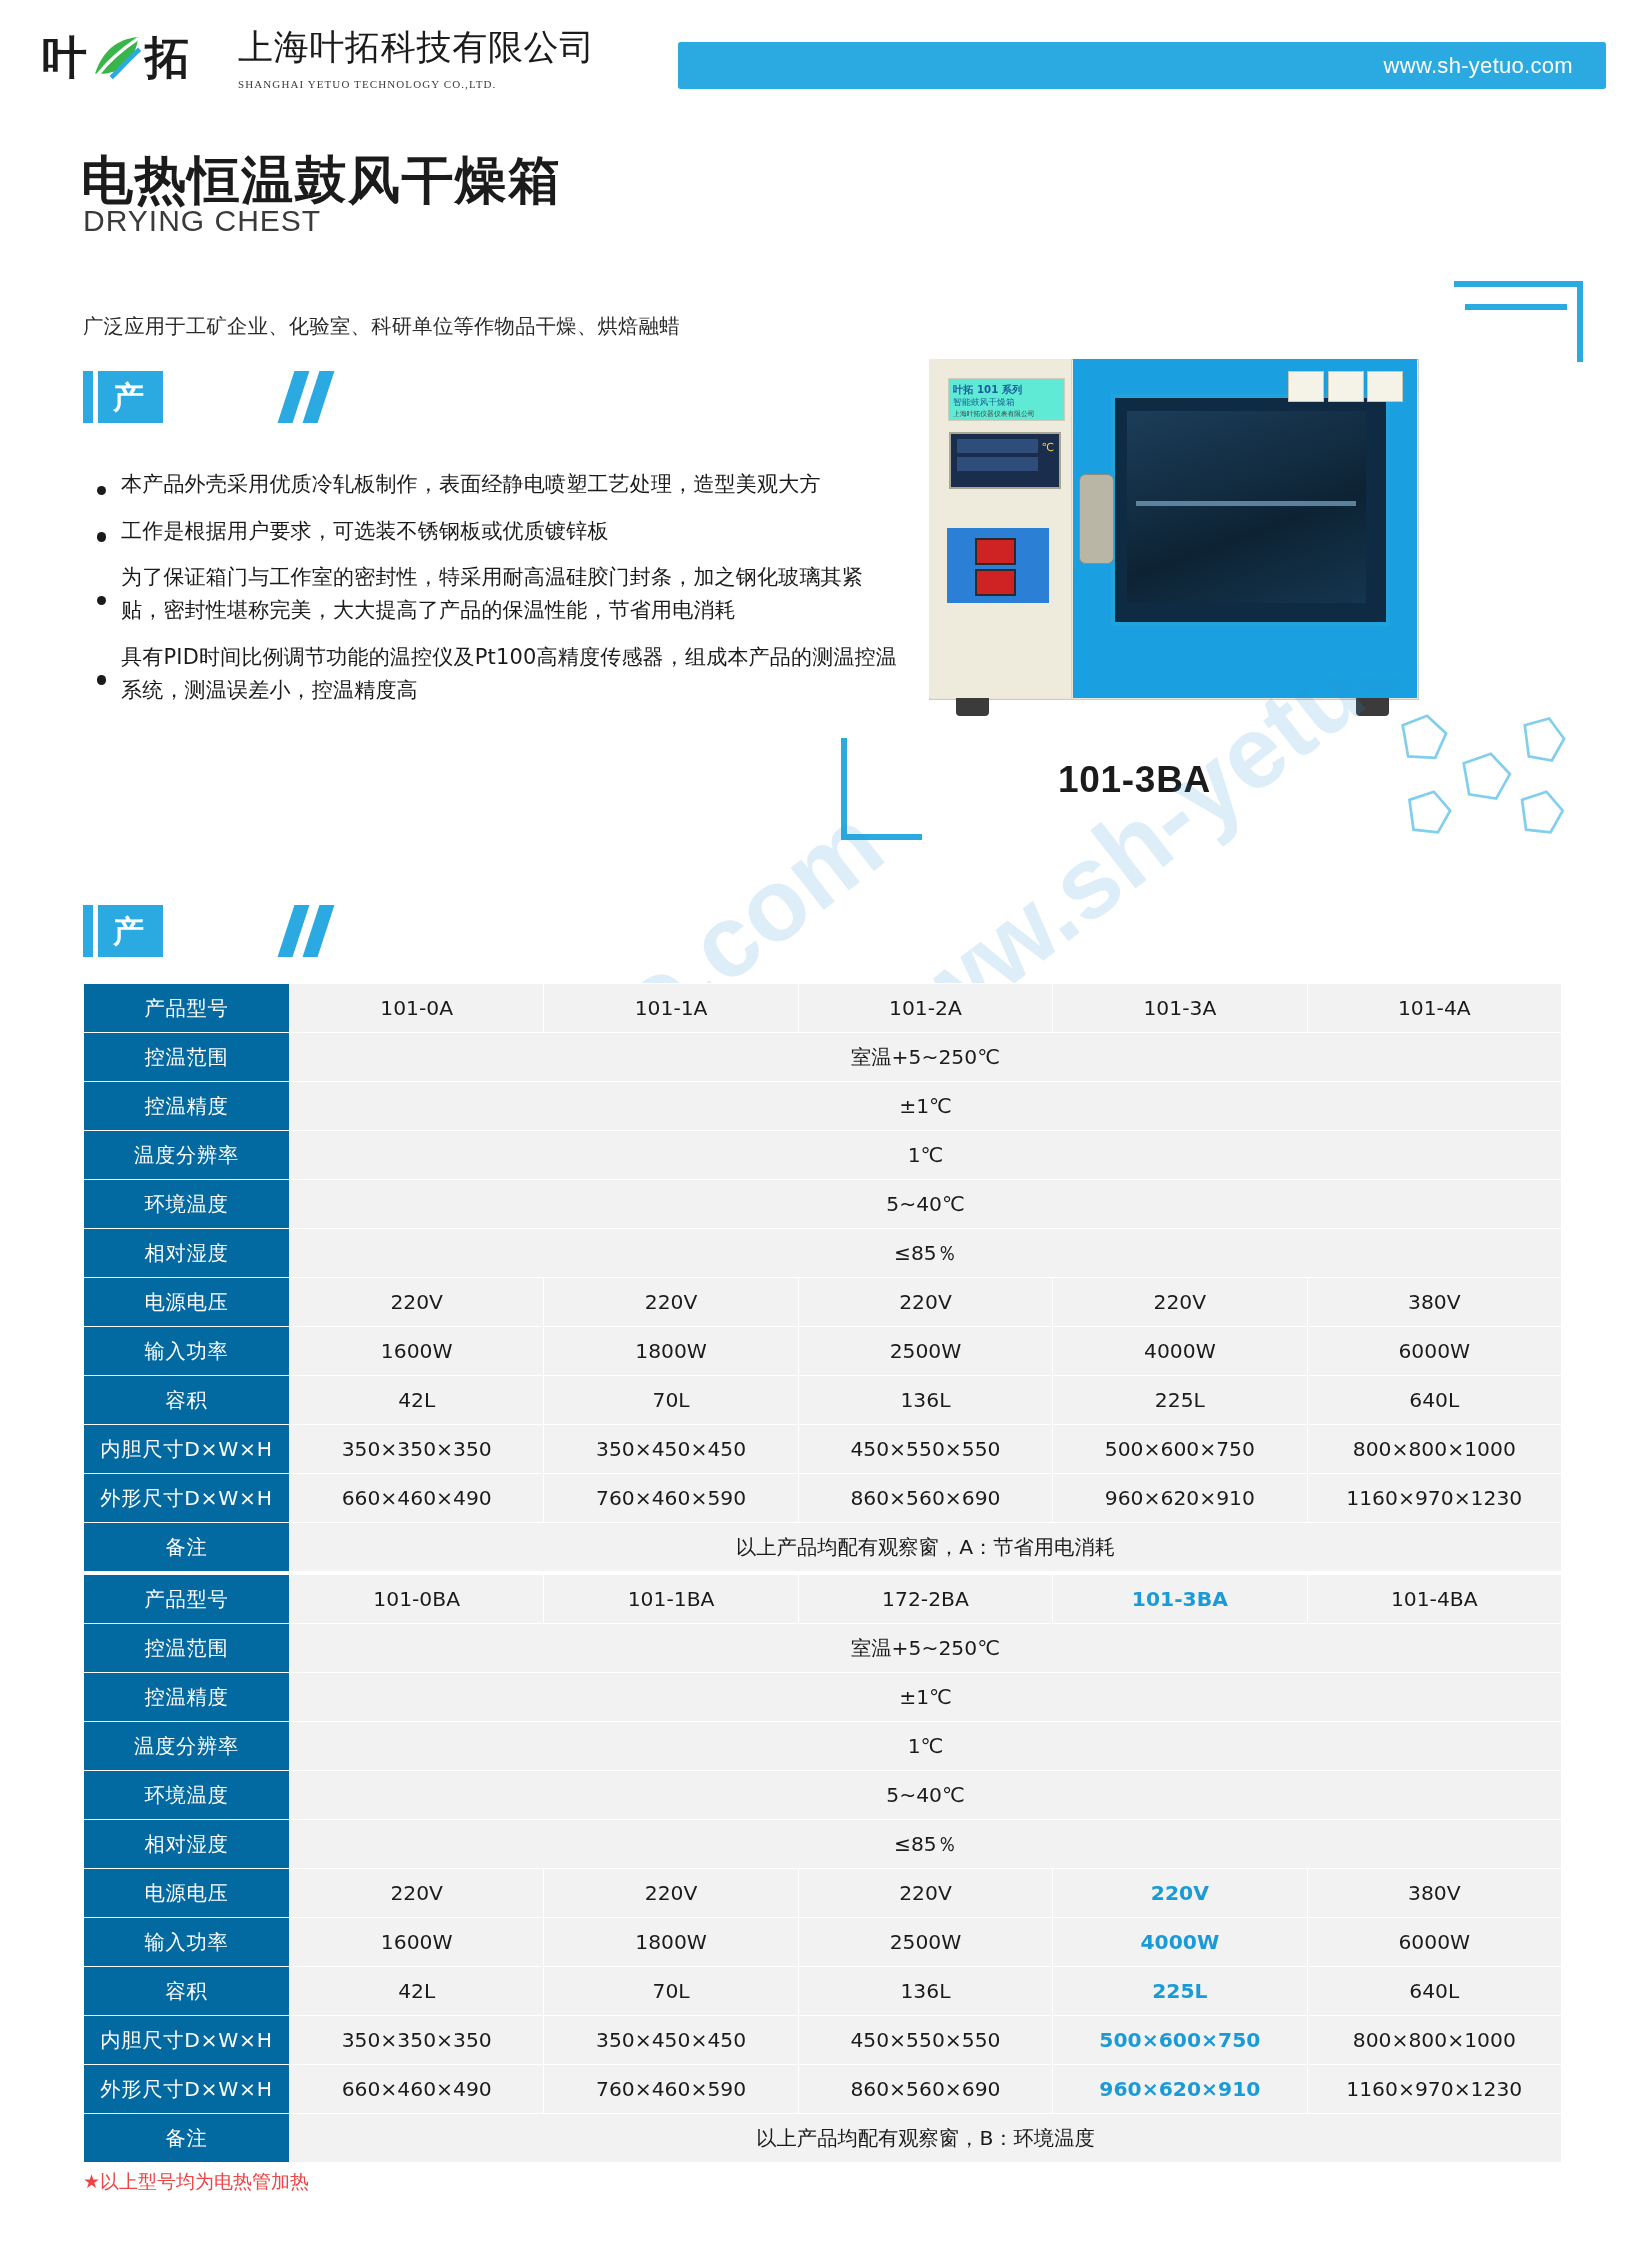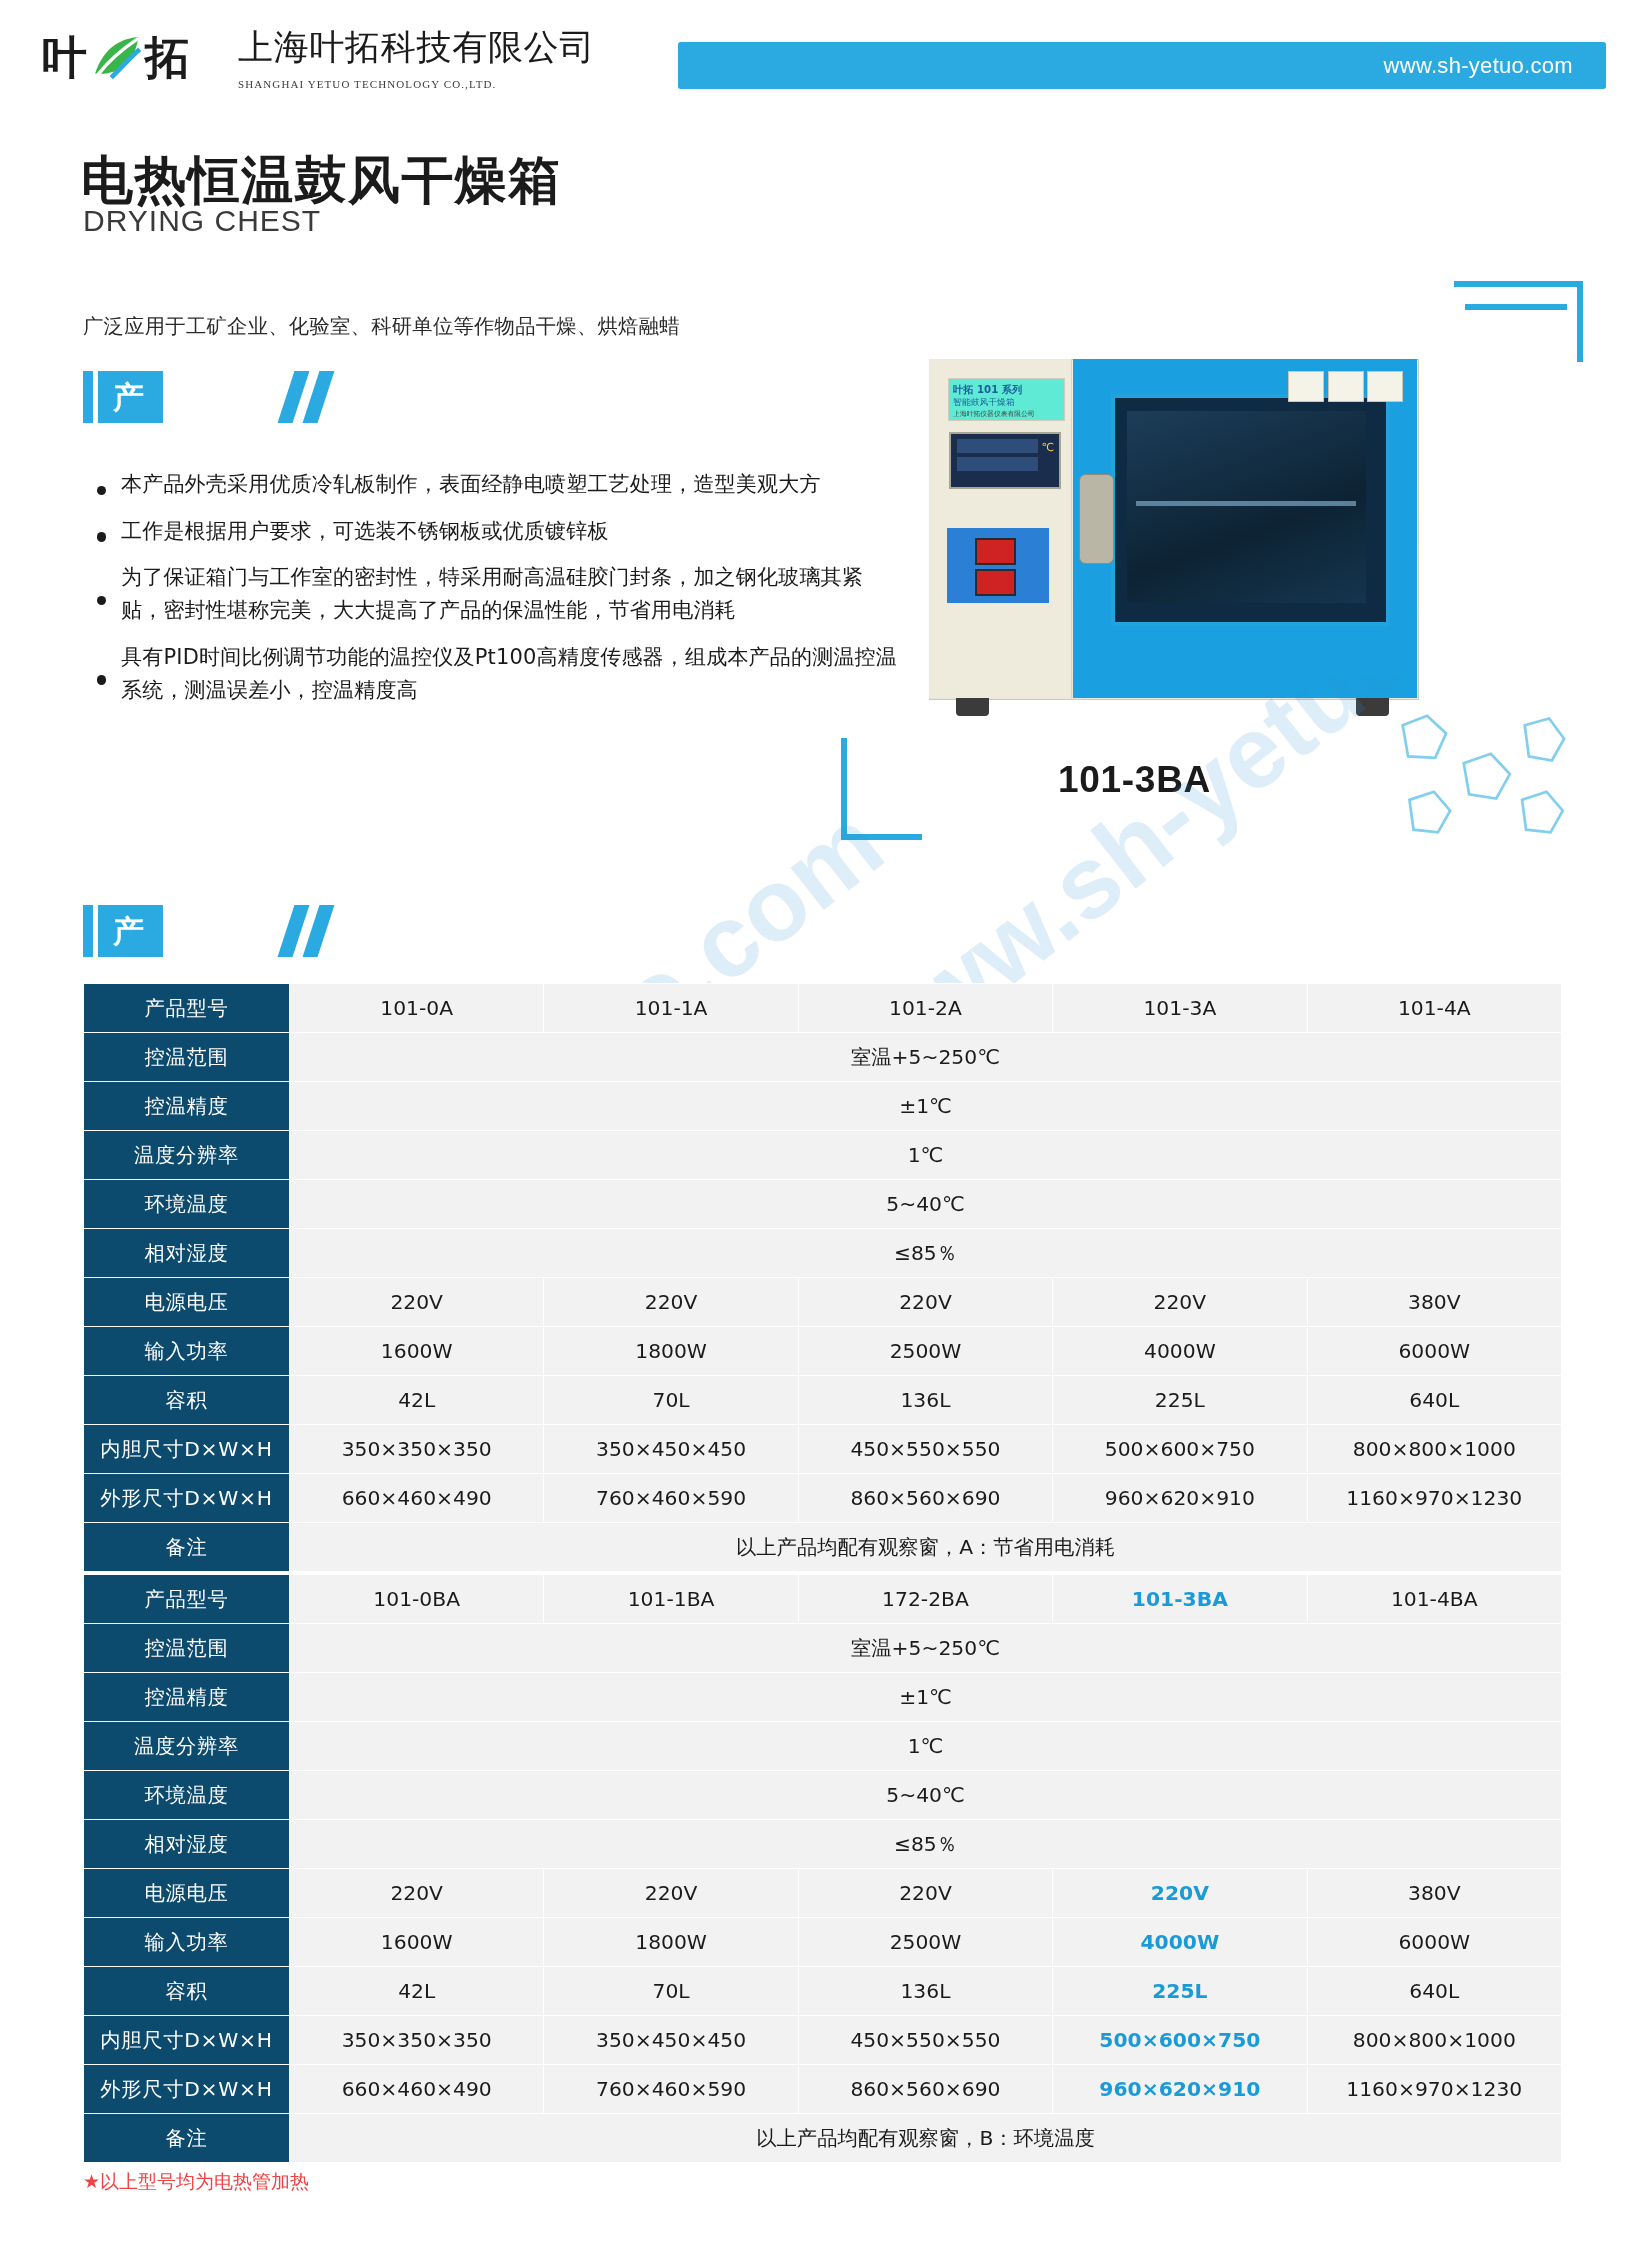--- a/index.html
+++ b/index.html
@@ -425,21 +425,21 @@
     border: 1.4px solid #ffffff;
     height: 46px;
     text-align: center;
     vertical-align: middle;
     font-size: 20.3px;
     color: #1b1b1b;
     font-family: "DejaVu Sans", sans-serif;
     background: #f2f2f2;
   }
   .ptable td.rowhead {
-    background: #0c4a6e;
+    background: #0369a1;
     color: #ffffff;
     width: 203px;
     font-size: 20.3px;
     letter-spacing: 0.7px;
   }
   .ptable td.hl {
     color: #1a9ad6;
     font-weight: bold;
   }
   .ptable td.merged {

